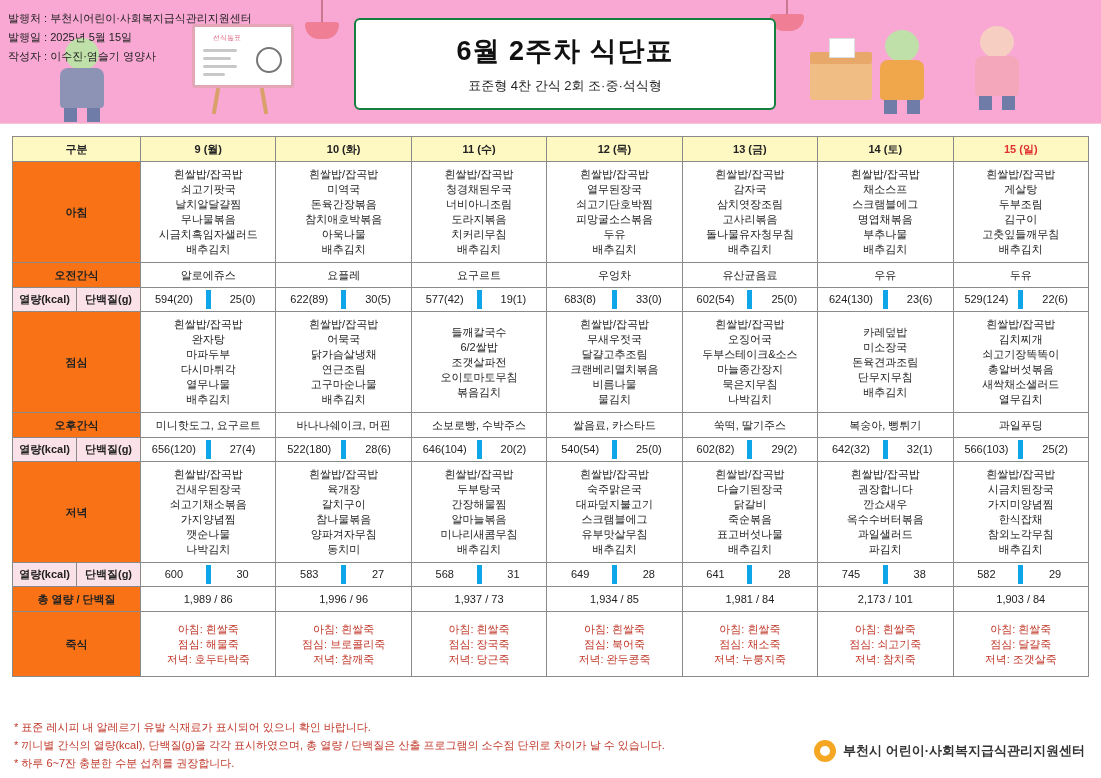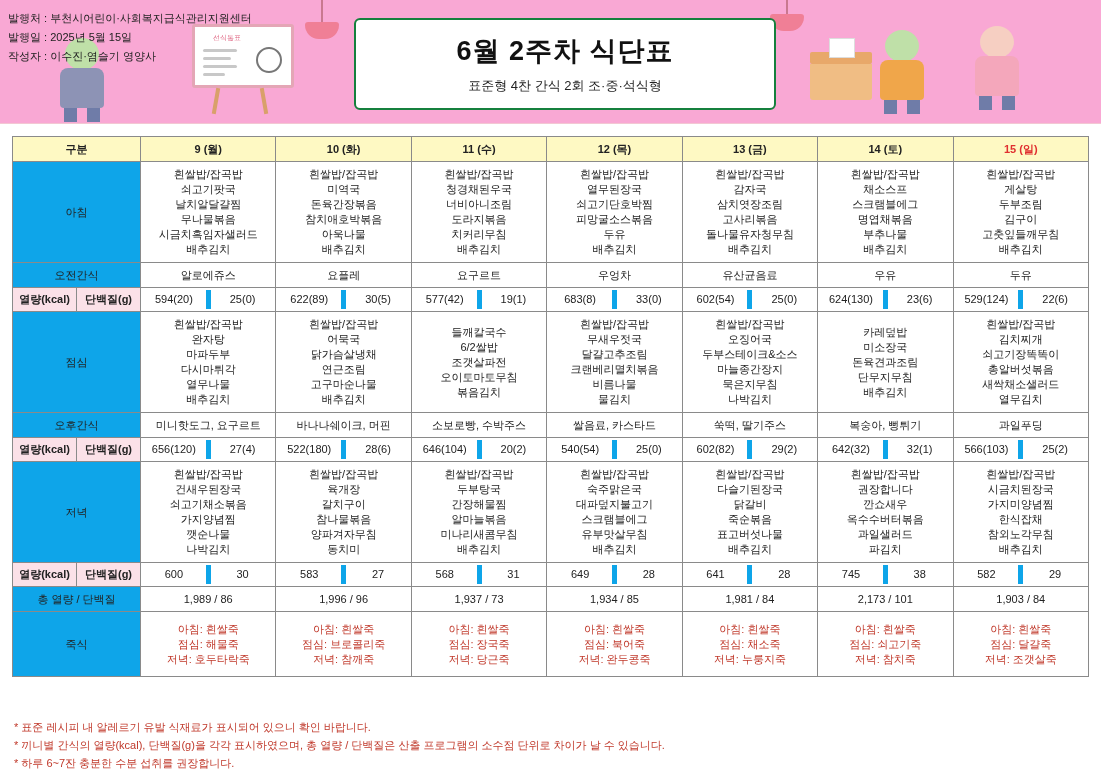--- a/index.html
+++ b/index.html
@@ -93,21 +93,21 @@
     text-align:center;
     vertical-align:middle;
     font-size:11px;
     line-height:15px;
     padding:2px 1px;
   }
   .col-label{width:64px;}
   .col-kcal{width:64px;}
   th.dayhdr{background:#fef9c3;font-weight:bold;font-size:12px;height:20px;}
   th.dayhdr.sun{color:#e03030;}
-  td.rowlabel{background:#0ea5e9;font-weight:normal;}
+  td.rowlabel{background:#f97316;font-weight:bold;}
   td.kcal-label{background:#fbe1e8;font-weight:bold;font-size:11px;}
   td.meal{height:96px;padding:3px 2px;}
   td.snack{height:20px;}
   td.kcal{height:19px;}
   td.total{height:20px;font-size:11px;}
   td.juk{
     height:60px;text-align:left;padding:4px 6px;color:#c0392b;line-height:17px;font-size:11px;
   }
   .meal-line{display:block;}
 
@@ -618,15 +618,19 @@
       </tr>
     </tbody>
   </table>
 
   <div class="footer">
     <div class="notes">
       <div>* 표준 레시피 내 알레르기 유발 식재료가 표시되어 있으니 확인 바랍니다.</div>
       <div>* 끼니별 간식의 열량(kcal), 단백질(g)을 각각 표시하였으며, 총 열량 / 단백질은 산출 프로그램의 소수점 단위로 차이가 날 수 있습니다.</div>
       <div>* 하루 6~7잔 충분한 수분 섭취를 권장합니다.</div>
     </div>
+    <div class="logo">
+      <div class="mark"></div>
+      <div class="txt">부천시 어린이·사회복지급식관리지원센터</div>
+    </div>
   </div>
 
 </div>
 
 </body></html>

